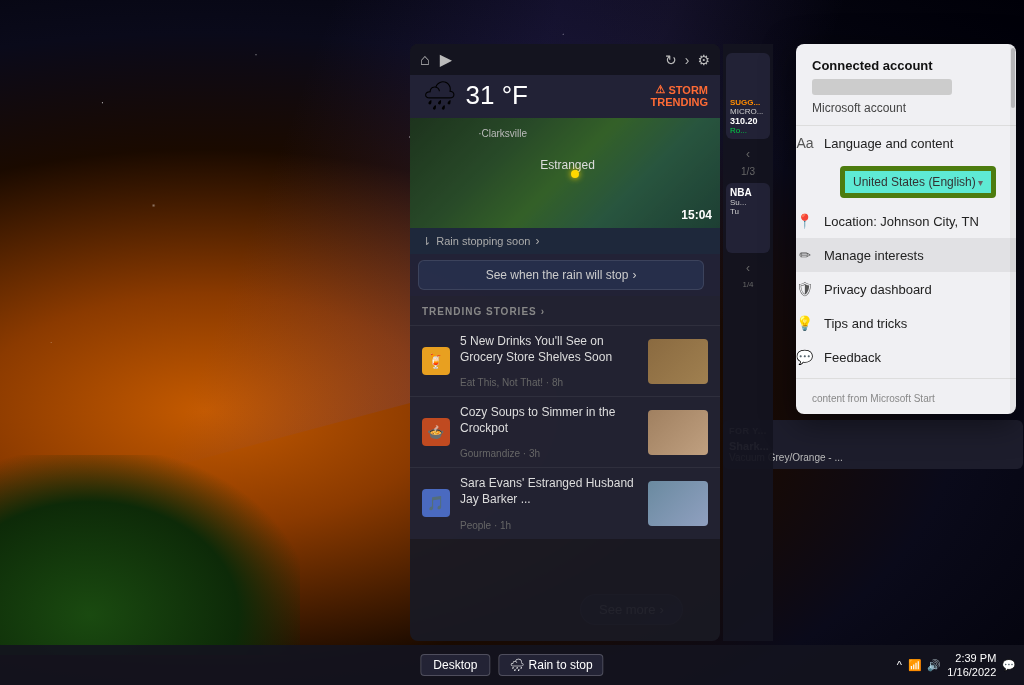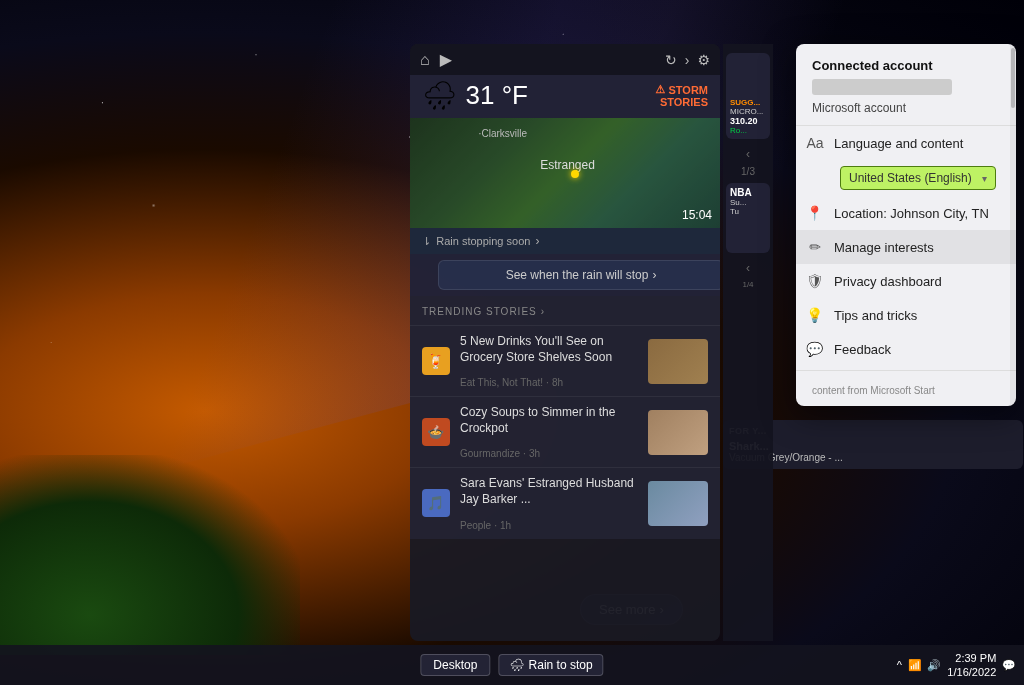--- a/index.html
+++ b/index.html
@@ -209,21 +209,21 @@
       position: absolute;
       inset: 0;
       background: rgba(0,0,0,0.3);
     }
     .map-time {
       position: absolute;
       bottom: 6px;
       right: 8px;
       color: #fff;
       font-size: 12px;
-      font-weight: 400;
+      font-weight: 700;
     }
     .map-dot {
       position: absolute;
       top: 52px;
       left: 52%;
       width: 8px; height: 8px;
       background: #ffd700;
       border-radius: 50%;
       box-shadow: 0 0 6px #ffd700;
     }
@@ -248,35 +248,35 @@
       border: 1px solid rgba(255,255,255,0.1);
       border-radius: 6px;
       color: #ccc;
       padding: 7px 2px;
       font-size: 12px;
       cursor: pointer;
       display: flex;
       align-items: center;
       justify-content: center;
       gap: 4px;
-      margin: 6px 28px;
+      margin: 6px 8px;
       width: calc(100% - 24px);
     }
 
     
     .trending-section {
       background: rgba(35, 35, 50, 0.97);
       padding: 10px 0 0;
     }
     .trending-header {
       display: flex;
       align-items: center;
       padding: 0 12px 8px;
       font-size: 10px;
-      font-weight: 400;
+      font-weight: 700;
       color: #888;
       letter-spacing: 1px;
       text-transform: uppercase;
     }
     .trending-chevron {
       color: #888;
       margin-left: 4px;
       font-size: 10px;
     }
     .story-item {
@@ -367,21 +367,21 @@
       width: 140px;
     }
     .microsoft-account {
       font-size: 12px;
       color: #444;
     }
     .settings-menu-item {
       display: flex;
       align-items: center;
       gap: 10px;
-      padding: 9px 10px;
+      padding: 9px 0;
       cursor: pointer;
       color: #222;
       font-size: 13px;
     }
     .settings-menu-item.active-hover { background: rgba(0,0,0,0.06); }
     .menu-icon {
       font-size: 14px;
       color: #555;
       width: 18px;
       text-align: center;
@@ -389,22 +389,22 @@
     .lang-dropdown {
       display: flex;
       align-items: center;
       justify-content: space-between;
       padding: 6px 16px 6px 44px;
     }
     .lang-select {
       display: flex;
       align-items: center;
       justify-content: space-between;
-      background: #bef264;
-      border: 1px solid #4d7c0f;
+      background: #5eead4;
+      border: 5px solid #4d7c0f;
       border-radius: 4px;
       padding: 4px 8px;
       font-size: 12px;
       color: #333;
       cursor: pointer;
       width: 156px;
     }
     .lang-chevron { font-size: 10px; color: #666; }
     .settings-divider {
       height: 1px;
@@ -486,21 +486,21 @@
     <div class="weather-main">
       <div class="weather-temp">
         <span class="cloud-icon">🌧</span>
         <span class="temp-value">31 °F</span>
       </div>
       <div class="weather-alert">
         <div class="alert-badge">
           <span>⚠</span>
           <span>STORM</span>
         </div>
-        <div style="color:#ff6b35;font-size:11px;font-weight:600;">STORIES</div>
+        <div style="color:#ff6b35;font-size:11px;font-weight:600;">TRENDING</div>
       </div>
     </div>
 
     <div class="weather-map">
       <div class="map-overlay"></div>
 
       <div style="position:absolute;top:10px;left:22%;color:#bbb;font-size:10px;">·Clarksville</div>
       <div style="position:absolute;top:40px;left:42%;color:#ddd;font-size:12px;font-weight:500;">Estranged</div>
       <div class="map-dot"></div>
       <div class="map-time">15:04</div>

